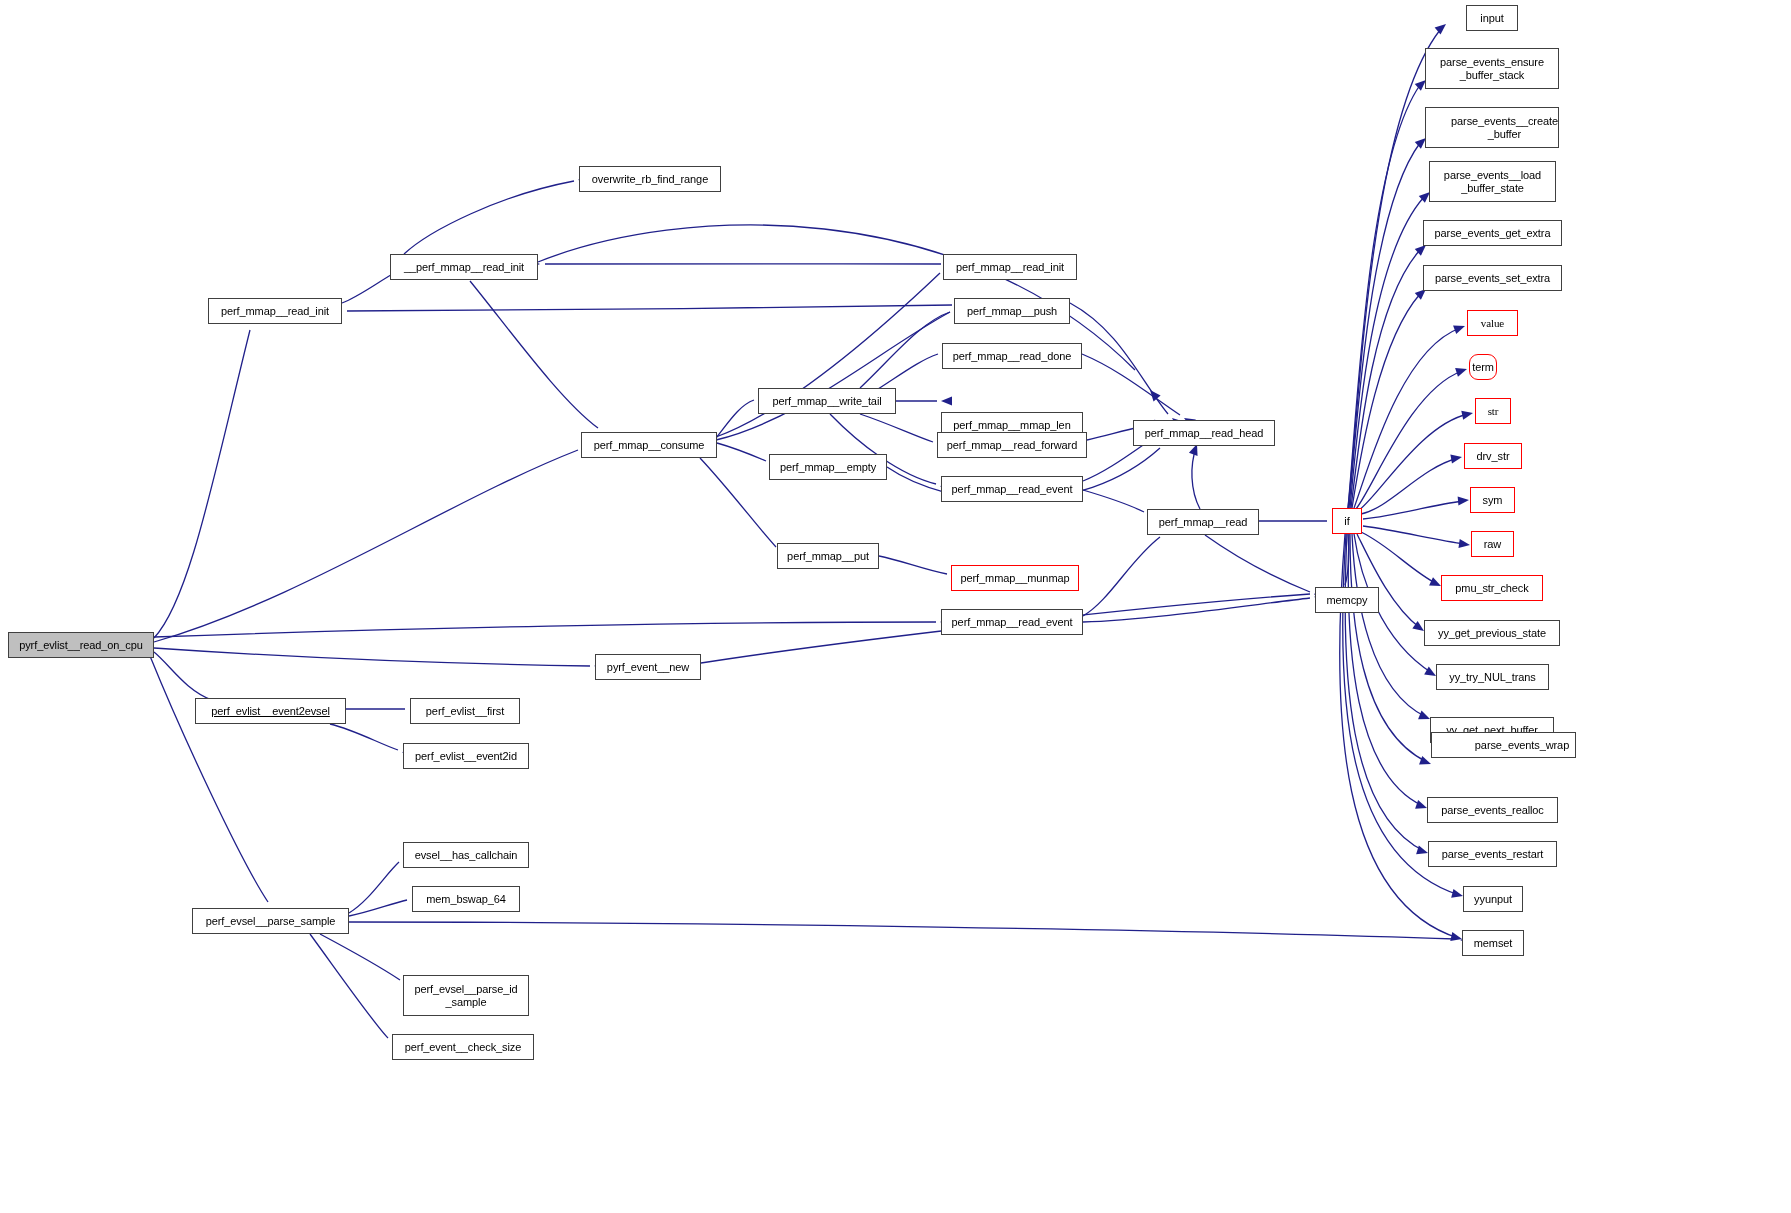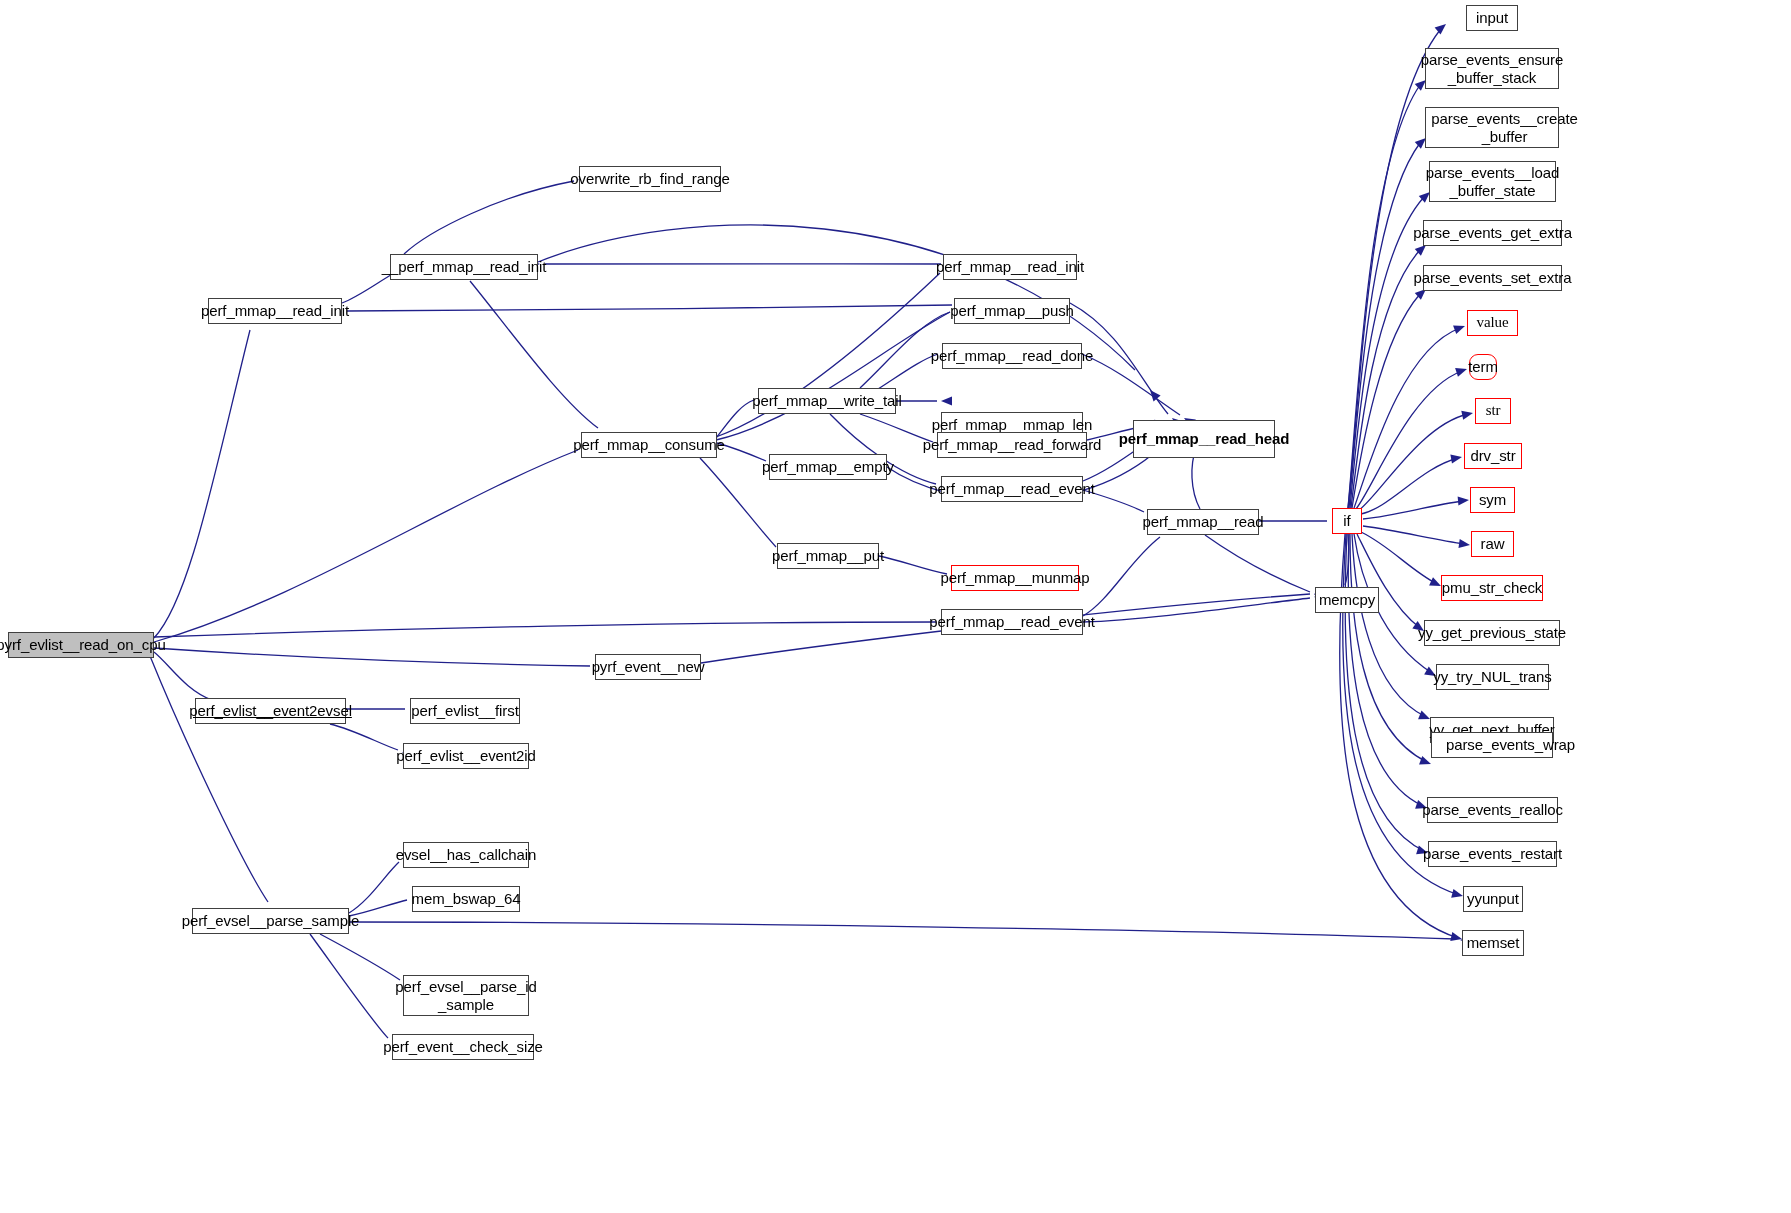--- a/index.html
+++ b/index.html
@@ -26,21 +26,21 @@
   .node {
     position: absolute;
     box-sizing: border-box;
     display: flex;
     align-items: center;
     justify-content: center;
     text-align: center;
     background: #ffffff;
     border: 1px solid #404040;
     color: #000000;
-    font-size: 15px;
+    font-size: 11px;
     line-height: 1.18;
     white-space: pre-line;
     letter-spacing: -0.1px;
   }
   .node.red {
     border-color: #ff0000;
   }
   .node.root {
     background: #bfbfbf;
     border-color: #404040;
@@ -199,21 +199,21 @@
 _sample</div>
     <div class="node" style="left: 392px; top: 1034px; width: 142px; height: 26px;">perf_event__check_size</div>
     <div class="node" style="left: 943px; top: 254px; width: 134px; height: 26px;">perf_mmap__read_init</div>
     <div class="node" style="left: 954px; top: 298px; width: 116px; height: 26px;">perf_mmap__push</div>
     <div class="node" style="left: 942px; top: 343px; width: 140px; height: 26px;">perf_mmap__read_done</div>
     <div class="node" style="left: 941px; top: 388px; width: 142px; height: 26px; margin-top: 24px;">perf_mmap__mmap_len</div>
     <div class="node" style="left: 937px; top: 432px; width: 150px; height: 26px;">perf_mmap__read_forward</div>
     <div class="node" style="left: 941px; top: 476px; width: 142px; height: 26px;">perf_mmap__read_event</div>
     <div class="node red" style="left: 951px; top: 565px; width: 128px; height: 26px;">perf_mmap__munmap</div>
     <div class="node" style="left: 941px; top: 609px; width: 142px; height: 26px;">perf_mmap__read_event</div>
-    <div class="node" style="left: 1133px; top: 420px; width: 142px; height: 38px; font-weight: bold;">perf_mmap__read_head</div>
+    <div class="node" style="left: 1133px; top: 420px; width: 142px; height: 26px;">perf_mmap__read_head</div>
     <div class="node" style="left: 1147px; top: 509px; width: 112px; height: 26px;">perf_mmap__read</div>
     <div class="node" style="left: 1315px; top: 587px; width: 64px; height: 26px;">memcpy</div>
     <div class="node red" style="left: 1332px; top: 508px; width: 30px; height: 26px;">if</div>
     <div class="node" style="left: 1466px; top: 5px; width: 52px; height: 26px;">input</div>
     <div class="node" style="left: 1425px; top: 48px; width: 134px; height: 41px;">parse_events_ensure
 _buffer_stack</div>
     <div class="node" style="left: 1425px; top: 107px; width: 134px; height: 41px; padding-left: 25px;">parse_events__create
 _buffer</div>
     <div class="node" style="left: 1429px; top: 161px; width: 127px; height: 41px;">parse_events__load
 _buffer_state</div>
@@ -222,18 +222,18 @@
     <div class="node red" style="left: 1467px; top: 310px; width: 51px; height: 26px; font-family: Liberation Serif, serif;">value</div>
     <div class="node red" style="left: 1469px; top: 354px; width: 28px; height: 26px; border-radius: 9px;">term</div>
     <div class="node red" style="left: 1475px; top: 398px; width: 36px; height: 26px; font-family: Liberation Serif, serif;">str</div>
     <div class="node red" style="left: 1464px; top: 443px; width: 58px; height: 26px;">drv_str</div>
     <div class="node red" style="left: 1470px; top: 487px; width: 45px; height: 26px;">sym</div>
     <div class="node red" style="left: 1471px; top: 531px; width: 43px; height: 26px;">raw</div>
     <div class="node red" style="left: 1441px; top: 575px; width: 102px; height: 26px;">pmu_str_check</div>
     <div class="node" style="left: 1424px; top: 620px; width: 136px; height: 26px;">yy_get_previous_state</div>
     <div class="node" style="left: 1436px; top: 664px; width: 113px; height: 26px;">yy_try_NUL_trans</div>
     <div class="node" style="left: 1430px; top: 708px; width: 124px; height: 26px; margin-top: 9px;">yy_get_next_buffer</div>
-    <div class="node" style="left: 1431px; top: 732px; width: 122px; height: 26px; padding-left: 37px;">parse_events_wrap</div>
+    <div class="node" style="left: 1431px; top: 732px; width: 145px; height: 26px; padding-left: 37px;">parse_events_wrap</div>
     <div class="node" style="left: 1427px; top: 797px; width: 131px; height: 26px;">parse_events_realloc</div>
     <div class="node" style="left: 1428px; top: 841px; width: 129px; height: 26px;">parse_events_restart</div>
     <div class="node" style="left: 1463px; top: 886px; width: 60px; height: 26px;">yyunput</div>
     <div class="node" style="left: 1462px; top: 930px; width: 62px; height: 26px;">memset</div>
   </div>
 
 </body></html>

